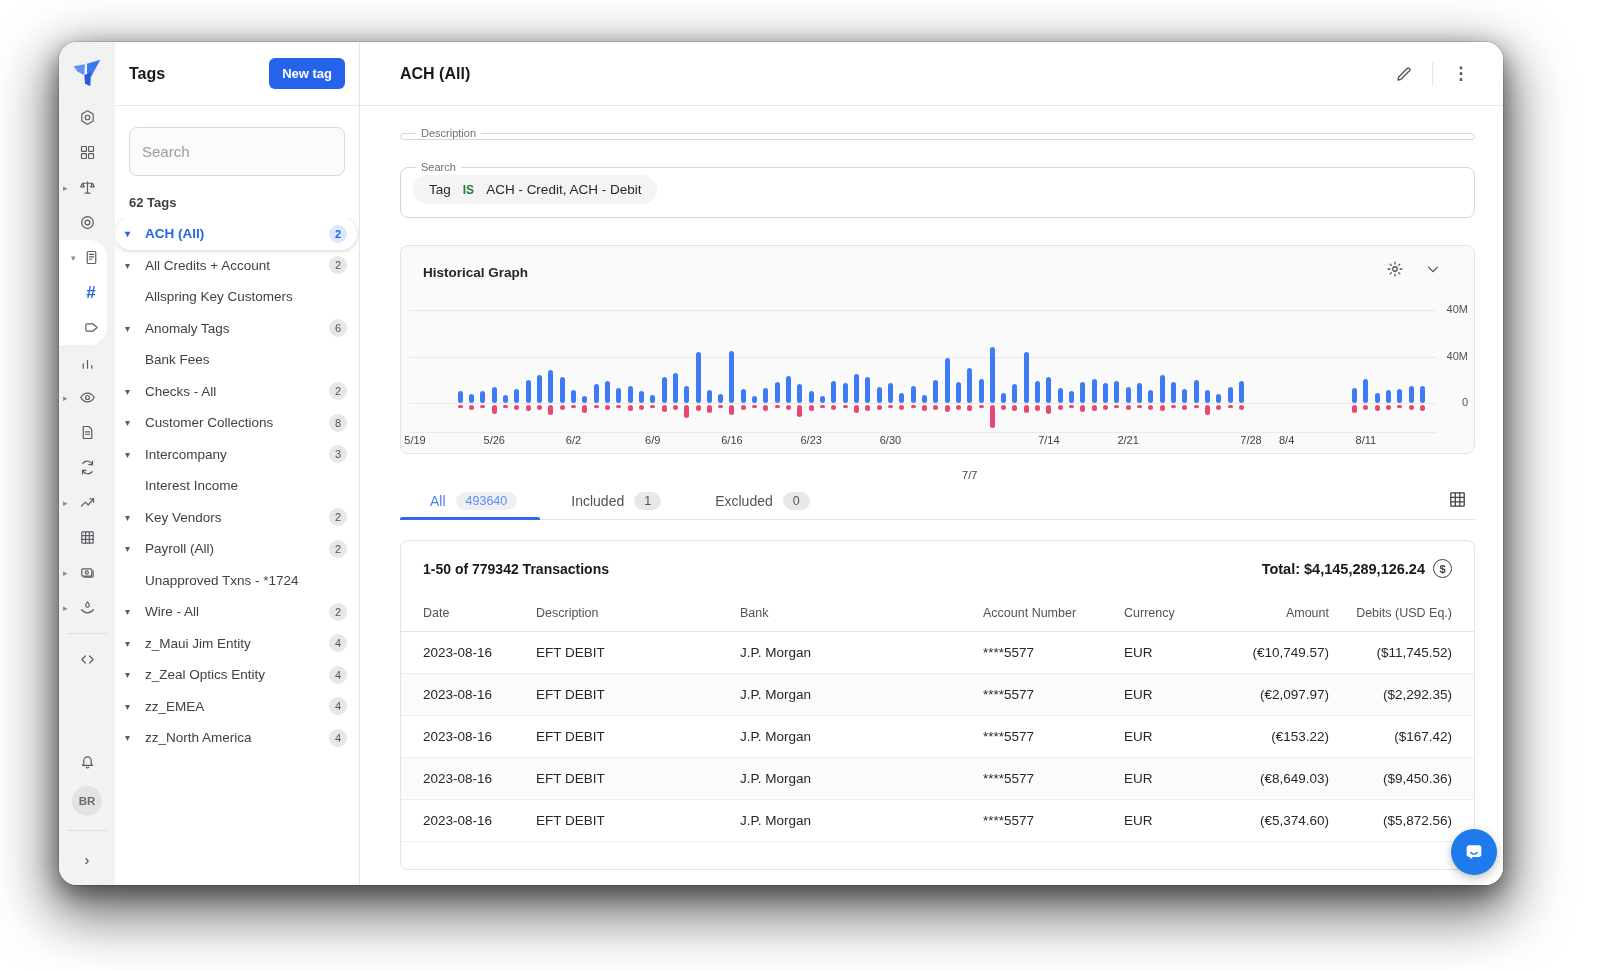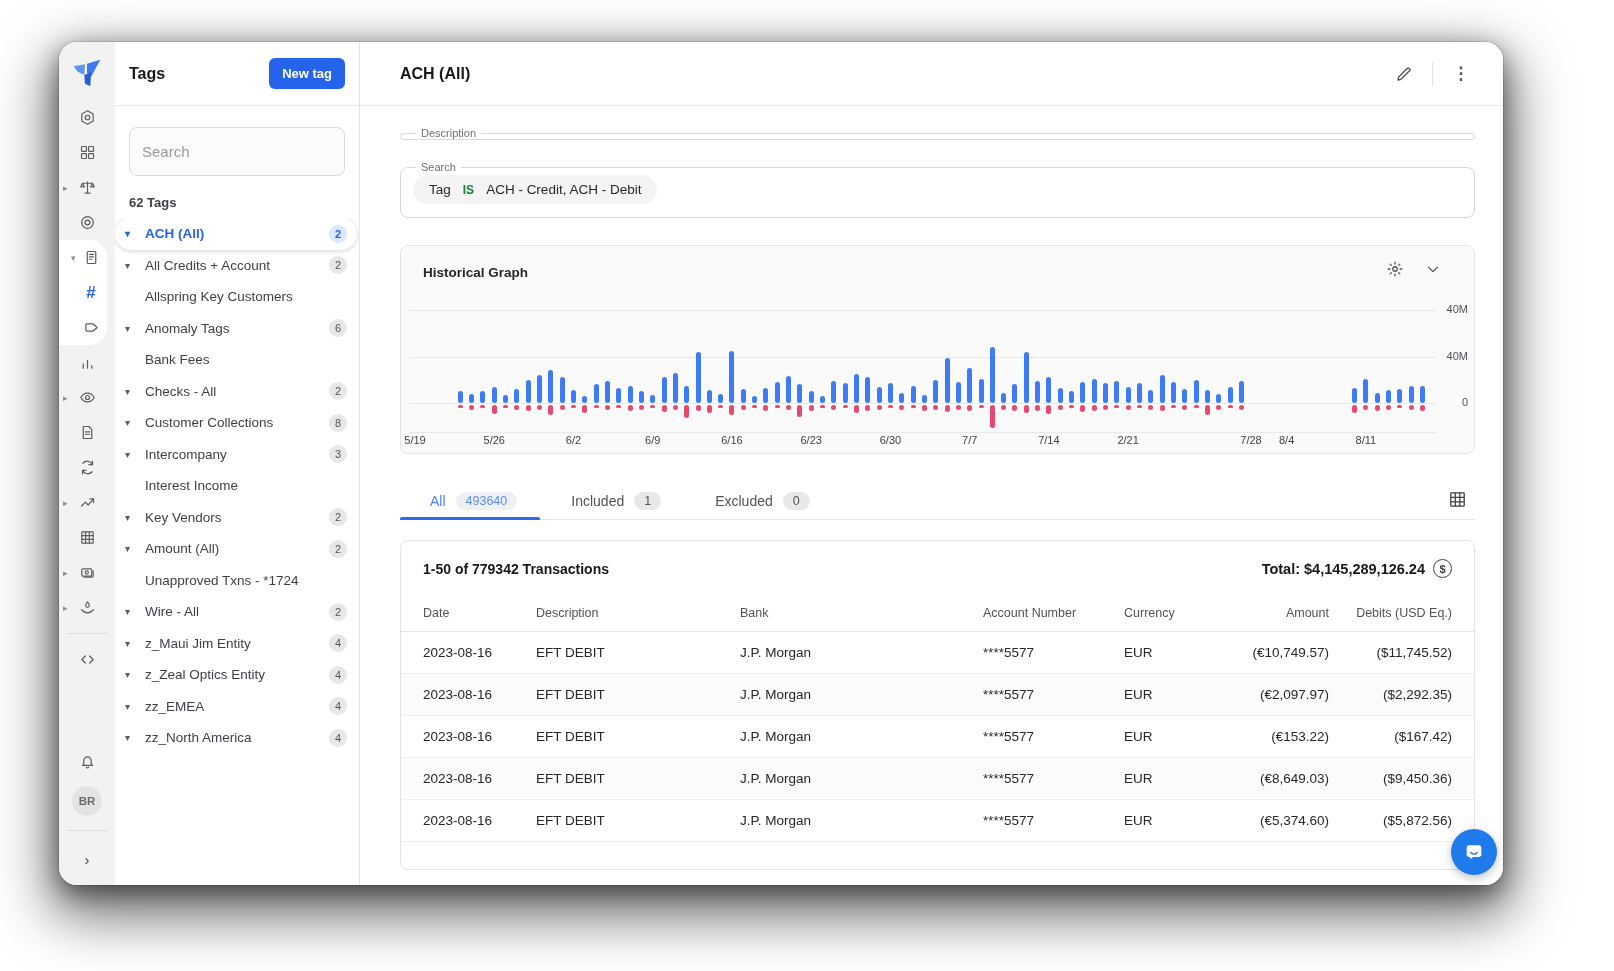--- a/index.html
+++ b/index.html
@@ -297,21 +297,21 @@
   </div>
 
   <div class="tag-item">
     <span class="caret">▾</span>
     <span class="tag-label">Key Vendors</span>
     <span class="tag-badge">2</span>
   </div>
 
   <div class="tag-item">
     <span class="caret">▾</span>
-    <span class="tag-label">Amount (All)</span>
+    <span class="tag-label">Payroll (All)</span>
     <span class="tag-badge">2</span>
   </div>
 
   <div class="tag-item">
     <span class="caret"></span>
     <span class="tag-label">Unapproved Txns - *1724</span>
 
   </div>
 
   <div class="tag-item">
@@ -555,21 +555,21 @@
             <div class="bar debit" style="left: 999.66px; top: 159px; height: 4.65px;"></div>
             <div class="bar credit" style="left: 1010.98px; top: 139.562px; height: 17.4375px;"></div>
             <div class="bar debit" style="left: 1010.98px; top: 159px; height: 5.8125px;"></div>
             <div class="xtick" style="left: 6px;">5/19</div>
             <div class="xtick" style="left: 85.24px;">5/26</div>
             <div class="xtick" style="left: 164.48px;">6/2</div>
             <div class="xtick" style="left: 243.72px;">6/9</div>
             <div class="xtick" style="left: 322.96px;">6/16</div>
             <div class="xtick" style="left: 402.2px;">6/23</div>
             <div class="xtick" style="left: 481.44px;">6/30</div>
-            <div class="xtick" style="left: 560.68px;">7/7</div>
+            <div class="xtick" style="left: 560.68px; margin-top: 35px;">7/7</div>
             <div class="xtick" style="left: 639.92px;">7/14</div>
             <div class="xtick" style="left: 719.16px;">2/21</div>
             <div class="xtick" style="left: 842px;">7/28</div>
             <div class="xtick" style="left: 877.64px;">8/4</div>
             <div class="xtick" style="left: 956.88px;">8/11</div>
           </div>
       </div>
 
       <div class="tabs-row">
         <div class="tabs" id="tabs">

